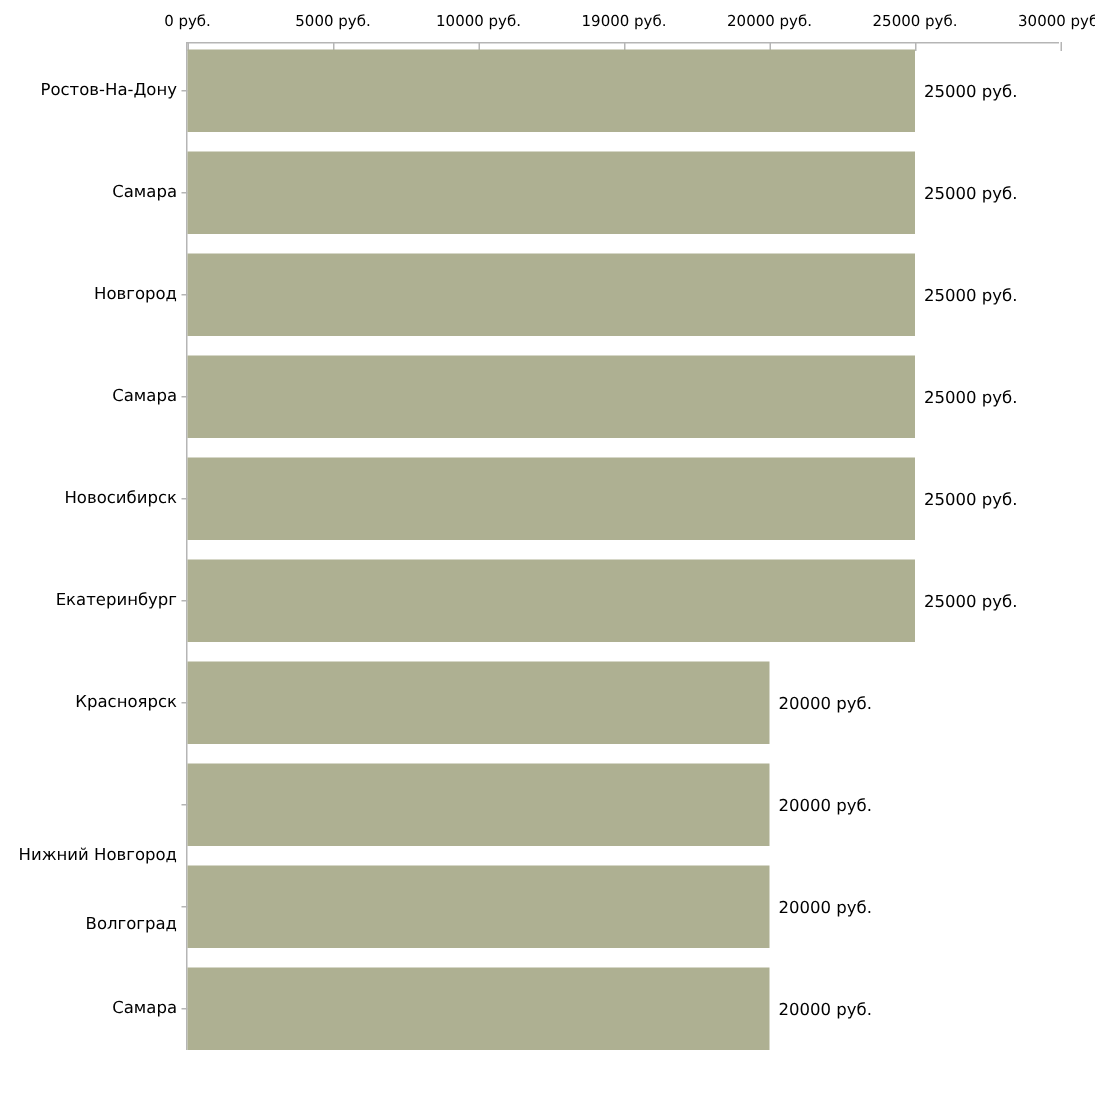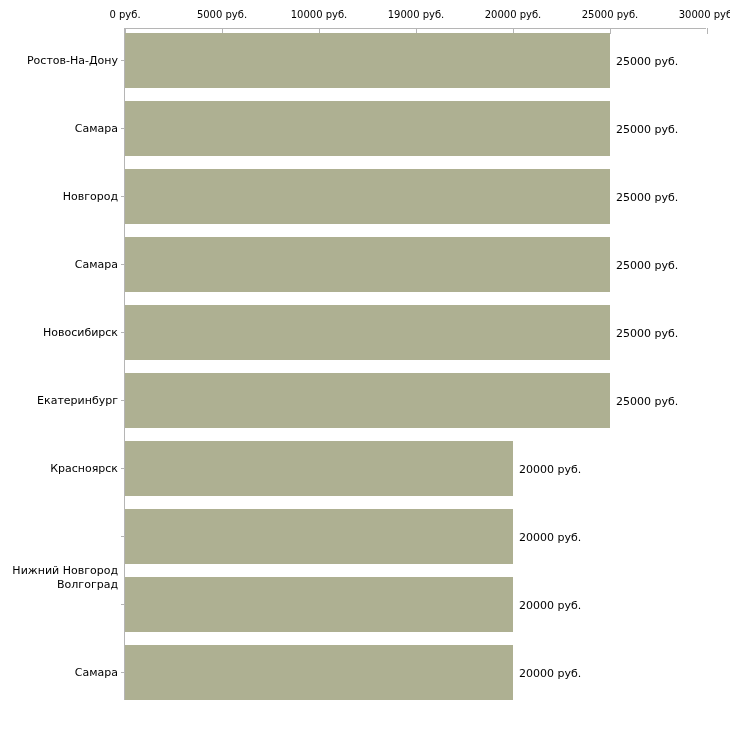--- a/index.html
+++ b/index.html
@@ -158,16 +158,16 @@
   </div>
 
   <div class="y-label" style="right:612px; top:60px;">Ростов-На-Дону</div>
   <div class="y-label" style="right:612px; top:128px;">Самара</div>
   <div class="y-label" style="right:612px; top:196px;">Новгород</div>
   <div class="y-label" style="right:612px; top:264px;">Самара</div>
   <div class="y-label" style="right:612px; top:332px;">Новосибирск</div>
   <div class="y-label" style="right:612px; top:400px;text-align:center;">Екатеринбург</div>
   <div class="y-label" style="right:612px; top:468px;">Красноярск</div>
   <div class="y-label" style="right:612px; top:536px;margin-top:34px;">Нижний Новгород</div>
-  <div class="y-label" style="right:612px; top:584px;text-align:center;">Волгоград</div>
+  <div class="y-label" style="right:612px; top:616px;text-align:center;">Волгоград</div>
   <div class="y-label" style="right:612px; top:672px;">Самара</div>
 
 </div>
 
 </body></html>

